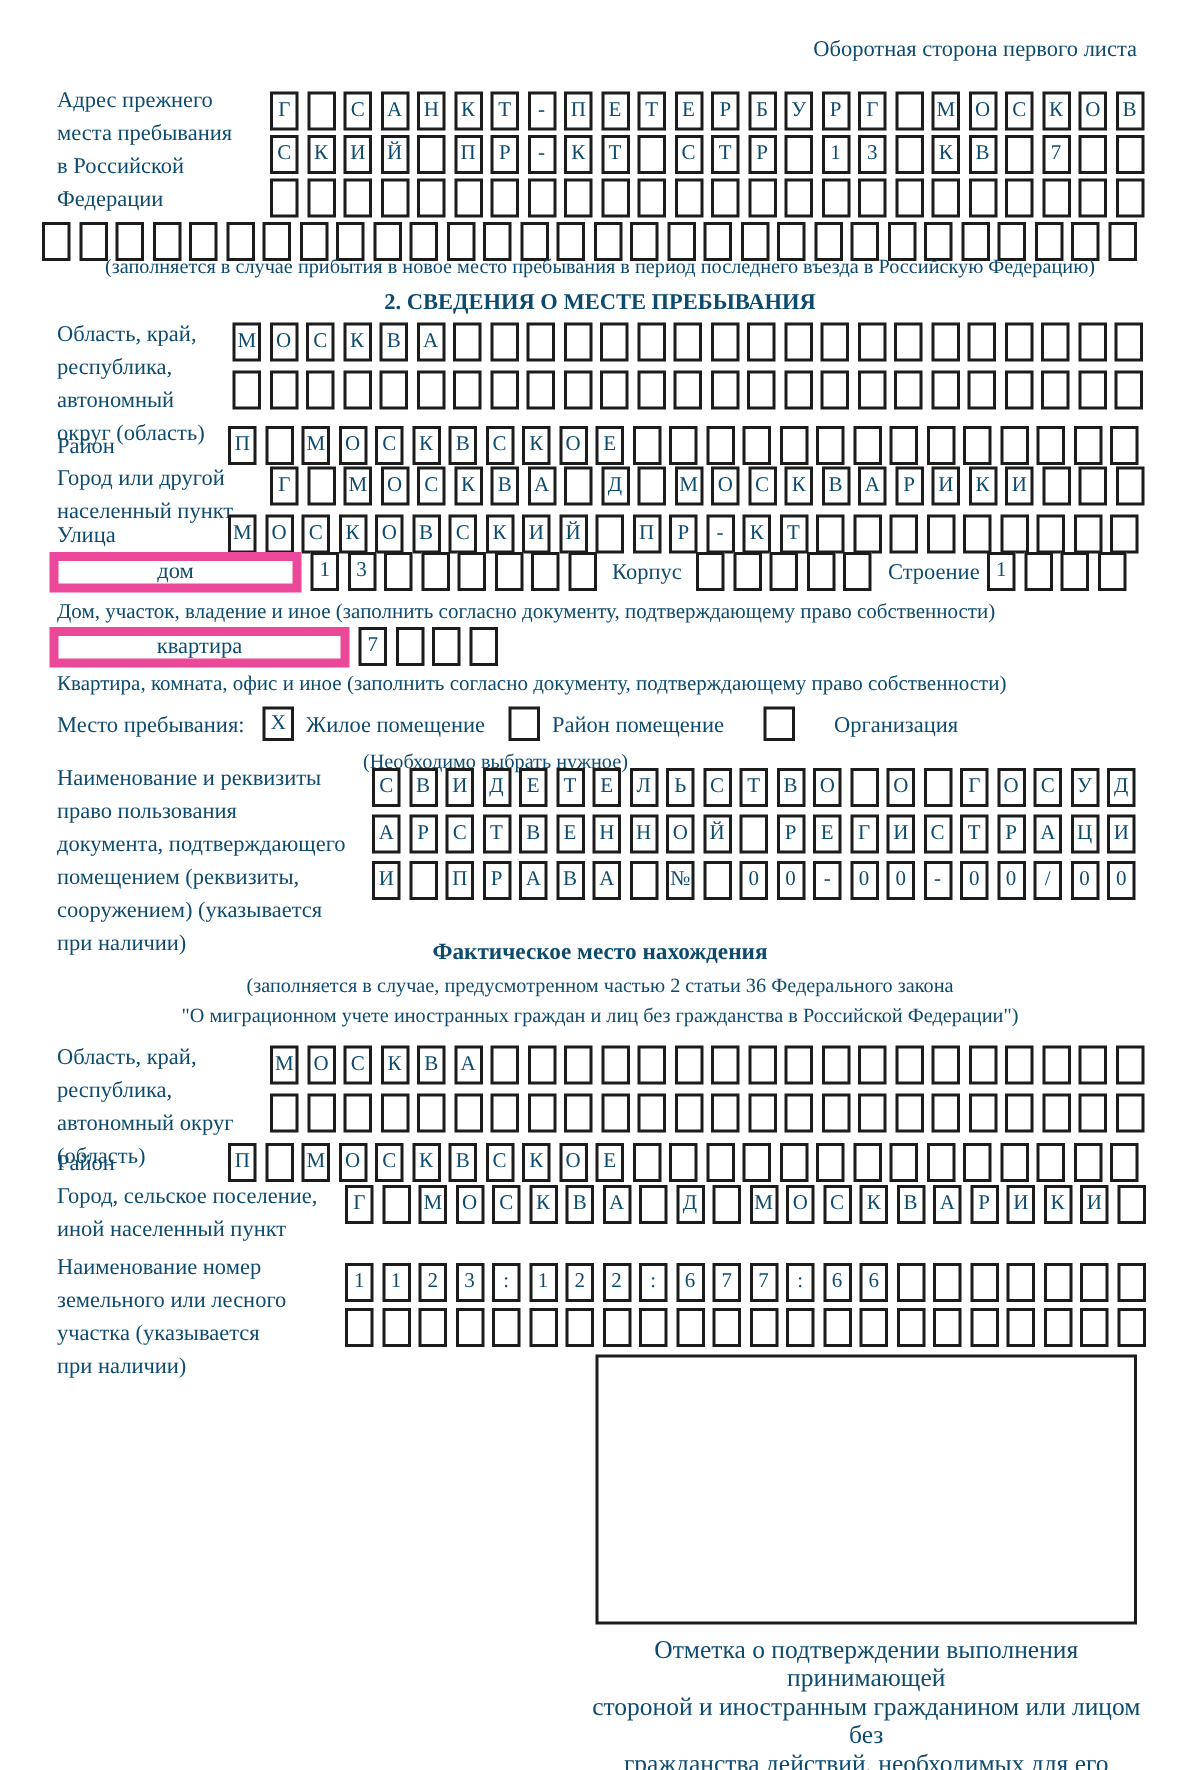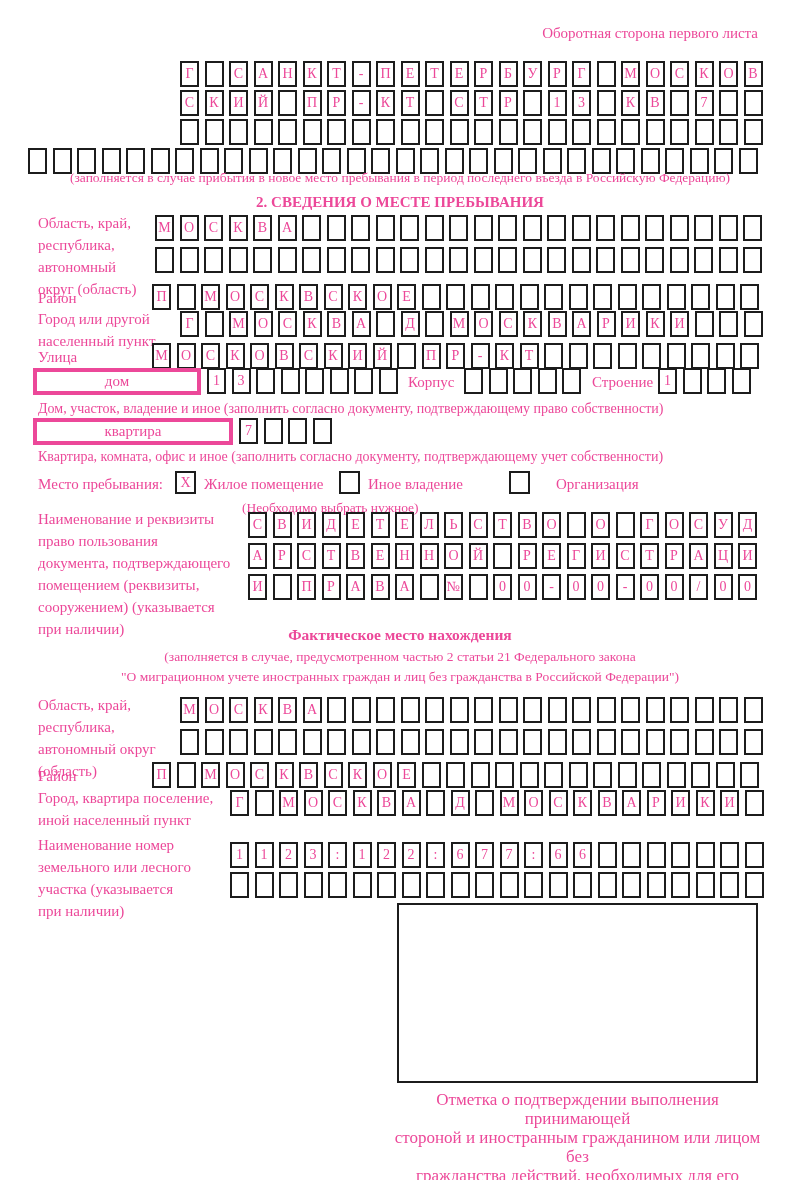--- a/index.html
+++ b/index.html
@@ -1,47 +1,53 @@
 <!DOCTYPE html>
 <html><head>
 <meta charset="utf-8">
 <style>
   html,body{margin:0;padding:0;background:#ffffff;}
   .page{
     position:relative;width:800px;height:1180px;background:#ffffff;
-    font-family:"Liberation Serif","DejaVu Serif",serif;color:#ec4899;overflow:hidden;
+    font-family:"Liberation Serif","DejaVu Serif",serif;color:#0c4a6e;overflow:hidden;
   }
   .t{position:absolute;font-size:15px;line-height:22px;white-space:nowrap;}
   .note{position:absolute;font-size:13.5px;white-space:nowrap;text-align:center;}
   .center{left:0;width:800px;text-align:center;white-space:nowrap;}
   .bold{font-weight:bold;}
   .cellrow{position:absolute;display:flex;column-gap:5.5px;}
   .cell{
     box-sizing:border-box;width:19px;height:26px;border:2px solid #1c1c1c;background:#fff;
     display:flex;align-items:center;justify-content:center;
     font-size:14px;line-height:1;font-family:"Liberation Serif","DejaVu Serif",serif;
   }
   .chk{
     position:absolute;box-sizing:border-box;width:21px;height:23px;border:2px solid #1c1c1c;
     display:flex;align-items:center;justify-content:center;font-size:14px;background:#fff;
   }
   .widebox{
-    position:absolute;box-sizing:border-box;border:4px solid #ec4899;background:#fff;
+    position:absolute;box-sizing:border-box;border:6px solid #ec4899;background:#fff;
     display:flex;align-items:center;justify-content:center;font-size:15px;
   }
   .stampbox{position:absolute;box-sizing:border-box;border:2px solid #1c1c1c;background:#fff;}
   .cap{position:absolute;font-size:17px;line-height:19px;text-align:center;}
 </style>
 </head>
 <body>
 
 <div class="page">
 
   <div class="t" style="top:22px;right:42px">Оборотная сторона первого листа</div>
 
+  <div class="t" style="left:38px;top:56px">
+    <div>Адрес прежнего</div>
+    <div>места пребывания</div>
+    <div>в Российской</div>
+    <div>Федерации</div>
+  </div>
   <div class="cellrow" style="left:180px;top:61px">
       <span class="cell">Г</span>
       <span class="cell"></span>
       <span class="cell">С</span>
       <span class="cell">А</span>
       <span class="cell">Н</span>
       <span class="cell">К</span>
       <span class="cell">Т</span>
       <span class="cell">-</span>
       <span class="cell">П</span>
@@ -327,27 +333,27 @@
     </div>
   <div class="note" style="left:38px;top:401px;font-size:14px">Дом, участок, владение и иное (заполнить согласно документу, подтверждающему право собственности)</div>
 
   <div class="widebox" style="left:33px;top:418px;width:200px;height:27px">квартира</div>
   <div class="cellrow" style="left:239px;top:418px">
       <span class="cell">7</span>
       <span class="cell"></span>
       <span class="cell"></span>
       <span class="cell"></span>
     </div>
-  <div class="note" style="left:38px;top:449px;font-size:14px">Квартира, комната, офис и иное (заполнить согласно документу, подтверждающему учет собственности)</div>
+  <div class="note" style="left:38px;top:449px;font-size:14px">Квартира, комната, офис и иное (заполнить согласно документу, подтверждающему право собственности)</div>
 
   <div class="t" style="left:38px;top:473px">Место пребывания:</div>
   <div class="chk" style="left:175px;top:471px">X</div>
   <div class="t" style="left:204px;top:473px">Жилое помещение</div>
   <div class="chk" style="left:339px;top:471px"></div>
-  <div class="t" style="left:368px;top:473px">Иное владение</div>
+  <div class="t" style="left:368px;top:473px">Район помещение</div>
   <div class="chk" style="left:509px;top:471px"></div>
   <div class="t" style="left:556px;top:473px">Организация</div>
   <div class="note" style="left:242px;top:500px">(Необходимо выбрать нужное)</div>
 
   <div class="t" style="left:38px;top:508px">
     <div>Наименование и реквизиты</div>
     <div>право пользования</div>
     <div>документа, подтверждающего</div>
     <div>помещением (реквизиты,</div>
     <div>сооружением) (указывается</div>
@@ -417,21 +423,21 @@
       <span class="cell">0</span>
       <span class="cell">-</span>
       <span class="cell">0</span>
       <span class="cell">0</span>
       <span class="cell">/</span>
       <span class="cell">0</span>
       <span class="cell">0</span>
     </div>
 
   <div class="t bold center" style="top:624px;font-size:15.5px">Фактическое место нахождения</div>
-  <div class="note center" style="top:649px">(заполняется в случае, предусмотренном частью 2 статьи 21 Федерального закона</div>
+  <div class="note center" style="top:649px">(заполняется в случае, предусмотренном частью 2 статьи 36 Федерального закона</div>
   <div class="note center" style="top:669px">"О миграционном учете иностранных граждан и лиц без гражданства в Российской Федерации")</div>
 
   <div class="t" style="left:38px;top:694px">
     <div>Область, край,</div>
     <div>республика,</div>
     <div>автономный округ</div>
     <div>(область)</div>
   </div>
   <div class="cellrow" style="left:180px;top:697px">
       <span class="cell">М</span>
@@ -509,21 +515,21 @@
       <span class="cell"></span>
       <span class="cell"></span>
       <span class="cell"></span>
       <span class="cell"></span>
       <span class="cell"></span>
       <span class="cell"></span>
       <span class="cell"></span>
     </div>
 
   <div class="t" style="left:38px;top:787px">
-    <div>Город, квартира поселение,</div>
+    <div>Город, сельское поселение,</div>
     <div>иной населенный пункт</div>
   </div>
   <div class="cellrow" style="left:230px;top:790px">
       <span class="cell">Г</span>
       <span class="cell"></span>
       <span class="cell">М</span>
       <span class="cell">О</span>
       <span class="cell">С</span>
       <span class="cell">К</span>
       <span class="cell">В</span>

